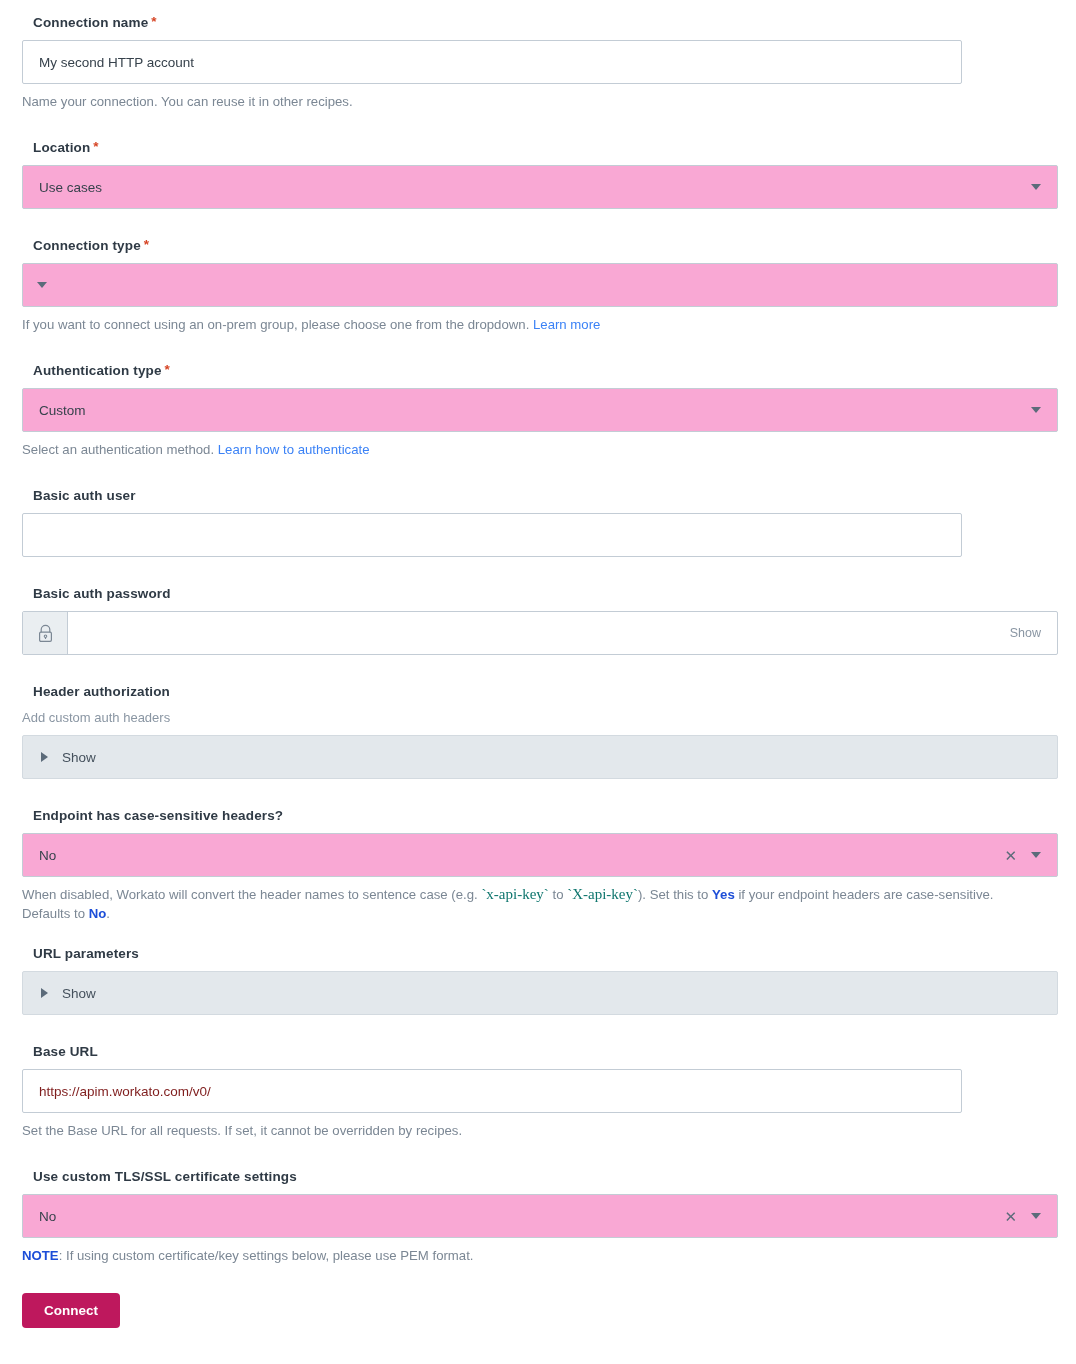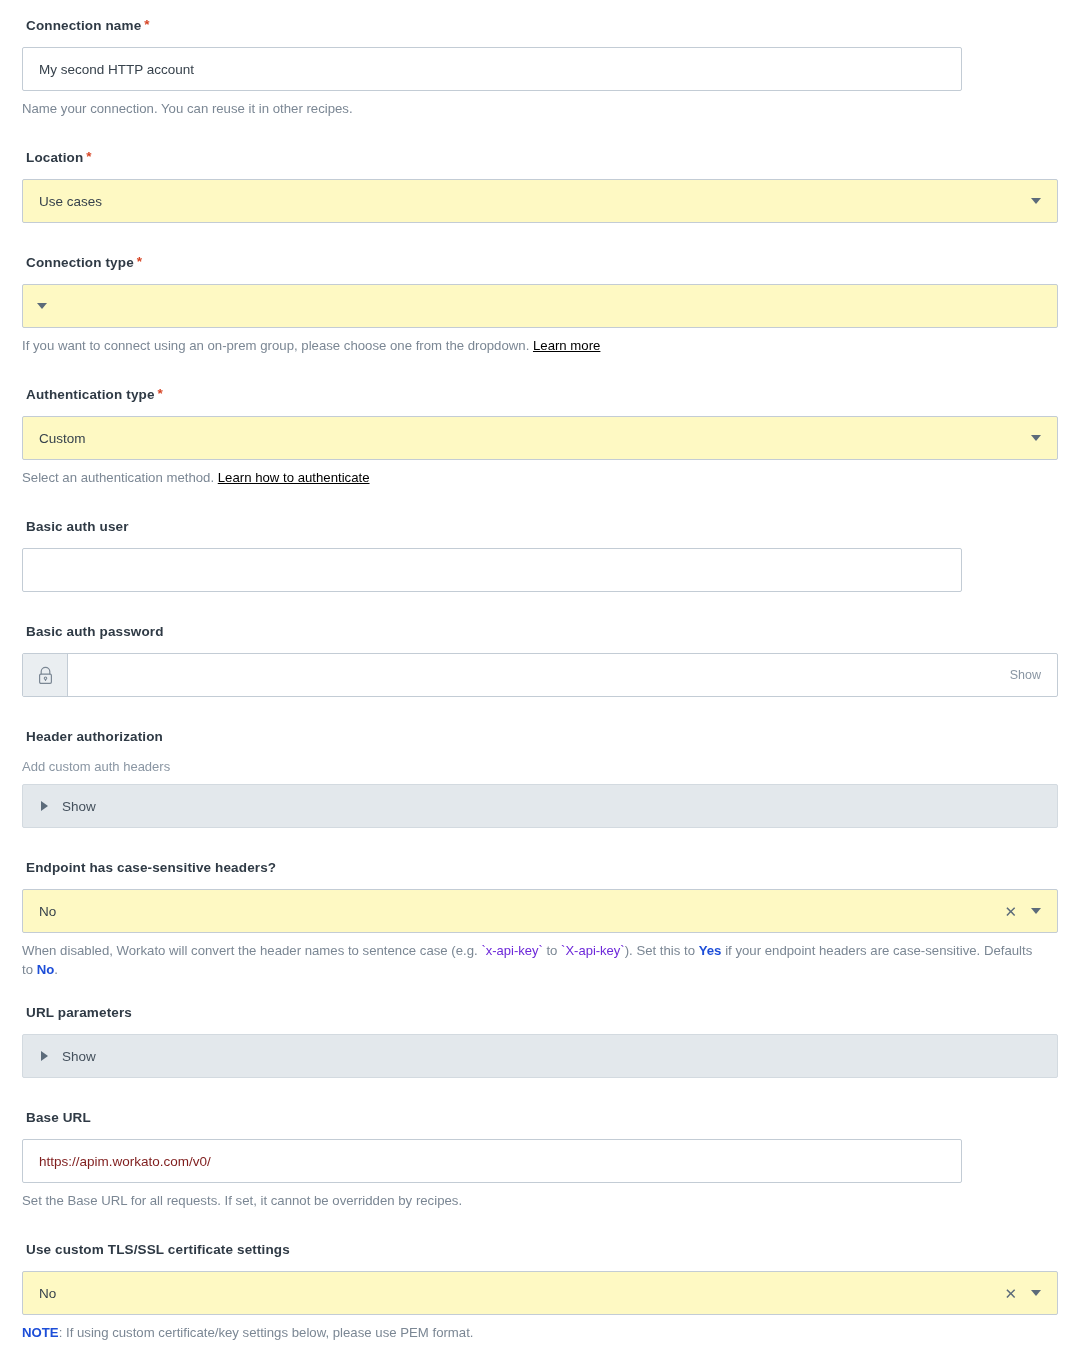--- a/index.html
+++ b/index.html
@@ -20,50 +20,49 @@
     box-sizing: border-box;
     padding: 14px 18px 0 22px;
   }
   .field { margin-bottom: 0; }
 
   
   .label {
     font-size: 13.5px;
     font-weight: bold;
     color: #2f3a45;
-    line-height: 24px;
-    margin: 0 0 9px 4px;
+    line-height: 17px;
+    margin: 0 0 9px 11px;
     letter-spacing: .01em;
   }
   .req {
     color: #d64424;
     font-weight: bold;
     font-size: 13.5px;
     margin-left: 3px;
     position: relative;
     top: -1px;
   }
   
   .help {
     font-size: 13.2px;
     color: #7b8794;
     line-height: 19px;
     margin: 8px 0 0 0;
     max-width: 1020px;
   }
   .help a, .link {
-    color: #000000;
-    text-decoration: underline;
+    color: #3b82f6;
     cursor: pointer;
   }
   .help b { color: #1d4ed8; font-weight: bold; }
   .code {
-    font-family: Liberation Sans, sans-serif;
-    font-size: 13px;
-    color: #6d28d9;
+    font-family: Liberation Serif, serif;
+    font-size: 15px;
+    color: #0f766e;
   }
   
   .input {
     box-sizing: border-box;
     width: 940px;
     height: 44px;
     border: 1px solid #c3ccd5;
     border-radius: 2px;
     background: #fff;
     display: flex;
@@ -75,21 +74,21 @@
   .input .val { padding-left: 2px; }
   .input .ph { padding-left: 2px; color: #7f1d1d; }
 
   
   .select {
     box-sizing: border-box;
     width: 1036px;
     height: 44px;
     border: 1px solid #c3ccd5;
     border-radius: 2px;
-    background: #fef9c3;
+    background: #f9a8d4;
     display: flex;
     align-items: center;
     padding: 0 12px 0 14px;
     font-size: 13.5px;
     color: #37424c;
     cursor: pointer;
   }
   .select .val { flex: 1; padding-left: 2px; }
   .clear-ic {
     color: #5c6b7a;
@@ -160,21 +159,21 @@
     line-height: 18px;
     margin: 0 0 8px 0;
   }
   
   .btn {
     display: inline-flex;
     align-items: center;
     justify-content: center;
     height: 35px;
     padding: 0 22px;
-    background: #1d4ed8;
+    background: #be185d;
     color: #ffffff;
     font-size: 13.5px;
     font-weight: bold;
     border: none;
     border-radius: 4px;
     cursor: pointer;
     font-family: "Liberation Sans", sans-serif;
   }
   .sp-28 { height: 28px; }
   .sp-22 { height: 22px; }

